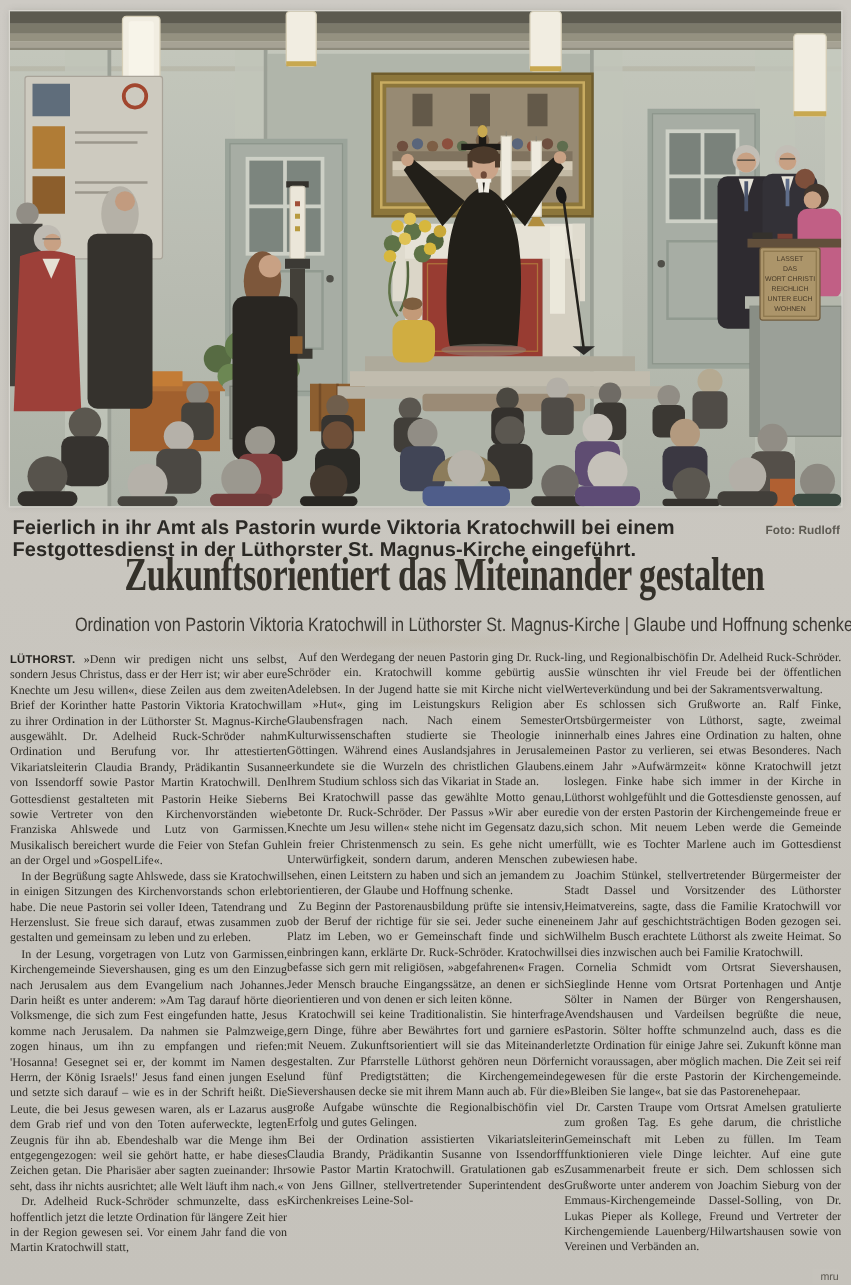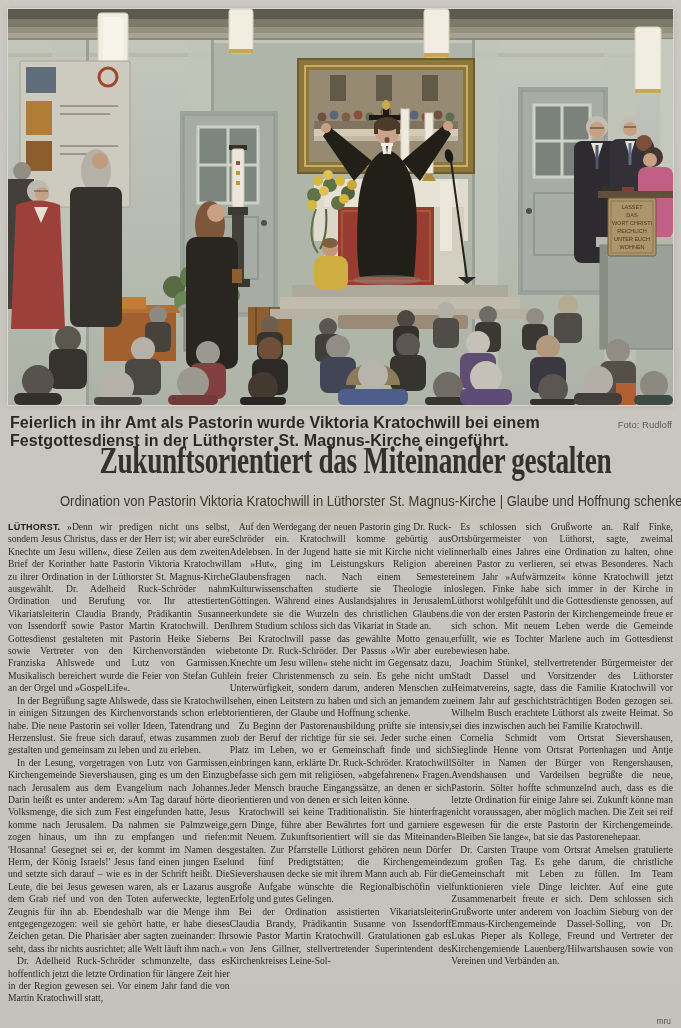--- a/index.html
+++ b/index.html
@@ -7,21 +7,21 @@
        font-family:"Liberation Serif", serif;}
   .page{position:relative;width:681px;height:1028px;
         background:linear-gradient(180deg,#cdcac4 0%,#c9c6bf 45%,#c5c2bb 100%);}
   .photo-wrap{position:absolute;left:8px;top:9px;width:665px;height:396px;
         background:#b5bbb2;box-shadow:0 0 0 1px #d8d6cf, 0 0 6px rgba(90,86,78,.25);}
   .photo-wrap svg{display:block;width:665px;height:396px;}
   .caption-row{position:absolute;left:10px;top:414px;width:662px;
         display:flex;justify-content:space-between;align-items:baseline;
         font-family:"Liberation Sans", sans-serif;}
   .caption{font-size:16px;font-weight:bold;color:#2b2925;letter-spacing:.1px;}
-  .credit{font-size:9.5px;font-weight:normal;color:#5d5a52;white-space:nowrap;margin-left:10px;}
+  .credit{font-size:9.5px;font-weight:bold;color:#5d5a52;white-space:nowrap;margin-left:10px;}
   .ghost{position:absolute;left:60px;top:500px;width:560px;height:26px;
         background:radial-gradient(ellipse at 50% 50%, rgba(150,130,85,.10), rgba(150,130,85,0) 70%);}
   .headline{position:absolute;left:0;top:438px;width:681px;margin:0;
         text-align:center;white-space:nowrap;}
   .headline span{display:inline-block;font-family:"Liberation Serif", serif;
         font-size:38px;font-weight:bold;color:#34312a;letter-spacing:-.5px;
         transform:scaleX(.72);transform-origin:50% 50%;}
   .subheadline{position:absolute;left:0;top:492px;width:681px;text-align:center;white-space:nowrap;}
   .subheadline span{display:inline-block;font-family:"Liberation Sans", sans-serif;
         font-size:15.5px;font-weight:normal;color:#3b3832;
@@ -387,20 +387,21 @@
       <p>Dr. Adelheid Ruck-Schröder schmunzelte, dass es hoffentlich jetzt die letzte Ordination für längere Zeit hier in der Region gewesen sei. Vor einem Jahr fand die von Martin Kratochwill statt,</p>
     </div>
     <div class="col">
       <p>Auf den Werdegang der neuen Pastorin ging Dr. Ruck-Schröder ein. Kratochwill komme gebürtig aus Adelebsen. In der Jugend hatte sie mit Kirche nicht viel am »Hut«, ging im Leistungskurs Religion aber Glaubensfragen nach. Nach einem Semester Kulturwissenschaften studierte sie Theologie in Göttingen. Während eines Auslandsjahres in Jerusalem erkundete sie die Wurzeln des christlichen Glaubens. Ihrem Studium schloss sich das Vikariat in Stade an.</p>
       <p>Bei Kratochwill passe das gewählte Motto genau, betonte Dr. Ruck-Schröder. Der Passus »Wir aber eure Knechte um Jesu willen« stehe nicht im Gegensatz dazu, ein freier Christenmensch zu sein. Es gehe nicht um Unterwürfigkeit, sondern darum, anderen Menschen zu sehen, einen Leitstern zu haben und sich an jemandem zu orientieren, der Glaube und Hoffnung schenke.</p>
       <p>Zu Beginn der Pastorenausbildung prüfte sie intensiv, ob der Beruf der richtige für sie sei. Jeder suche einen Platz im Leben, wo er Gemeinschaft finde und sich einbringen kann, erklärte Dr. Ruck-Schröder. Kratochwill befasse sich gern mit religiösen, »abgefahrenen« Fragen. Jeder Mensch brauche Eingangssätze, an denen er sich orientieren und von denen er sich leiten könne.</p>
       <p>Kratochwill sei keine Traditionalistin. Sie hinterfrage gern Dinge, führe aber Bewährtes fort und garniere es mit Neuem. Zukunftsorientiert will sie das Miteinander gestalten. Zur Pfarrstelle Lüthorst gehören neun Dörfer und fünf Predigtstätten; die Kirchengemeinde Sievershausen decke sie mit ihrem Mann auch ab. Für die große Aufgabe wünschte die Regionalbischöfin viel Erfolg und gutes Gelingen.</p>
       <p>Bei der Ordination assistierten Vikariatsleiterin Claudia Brandy, Prädikantin Susanne von Issendorff sowie Pastor Martin Kratochwill. Gratulationen gab es von Jens Gillner, stellvertretender Superintendent des Kirchenkreises Leine-Sol-</p>
     </div>
     <div class="col">
+      <p class="noindent">ling, und Regionalbischöfin Dr. Adelheid Ruck-Schröder. Sie wünschten ihr viel Freude bei der öffentlichen Werteverkündung und bei der Sakramentsverwaltung.</p>
       <p>Es schlossen sich Grußworte an. Ralf Finke, Ortsbürgermeister von Lüthorst, sagte, zweimal innerhalb eines Jahres eine Ordination zu halten, ohne einen Pastor zu verlieren, sei etwas Besonderes. Nach einem Jahr »Aufwärmzeit« könne Kratochwill jetzt loslegen. Finke habe sich immer in der Kirche in Lüthorst wohlgefühlt und die Gottesdienste genossen, auf die von der ersten Pastorin der Kirchengemeinde freue er sich schon. Mit neuem Leben werde die Gemeinde erfüllt, wie es Tochter Marlene auch im Gottesdienst bewiesen habe.</p>
       <p>Joachim Stünkel, stellvertretender Bürgermeister der Stadt Dassel und Vorsitzender des Lüthorster Heimatvereins, sagte, dass die Familie Kratochwill vor einem Jahr auf geschichtsträchtigen Boden gezogen sei. Wilhelm Busch erachtete Lüthorst als zweite Heimat. So sei dies inzwischen auch bei Familie Kratochwill.</p>
       <p>Cornelia Schmidt vom Ortsrat Sievershausen, Sieglinde Henne vom Ortsrat Portenhagen und Antje Sölter in Namen der Bürger von Rengershausen, Avendshausen und Vardeilsen begrüßte die neue, Pastorin. Sölter hoffte schmunzelnd auch, dass es die letzte Ordination für einige Jahre sei. Zukunft könne man nicht voraussagen, aber möglich machen. Die Zeit sei reif gewesen für die erste Pastorin der Kirchengemeinde. »Bleiben Sie lange«, bat sie das Pastorenehepaar.</p>
       <p>Dr. Carsten Traupe vom Ortsrat Amelsen gratulierte zum großen Tag. Es gehe darum, die christliche Gemeinschaft mit Leben zu füllen. Im Team funktionieren viele Dinge leichter. Auf eine gute Zusammenarbeit freute er sich. Dem schlossen sich Grußworte unter anderem von Joachim Sieburg von der Emmaus-Kirchengemeinde Dassel-Solling, von Dr. Lukas Pieper als Kollege, Freund und Vertreter der Kirchengemiende Lauenberg/Hilwartshausen sowie von Vereinen und Verbänden an.</p>
       <span class="byline">mru</span>
     </div>
   </div>
 
 </div>
 

